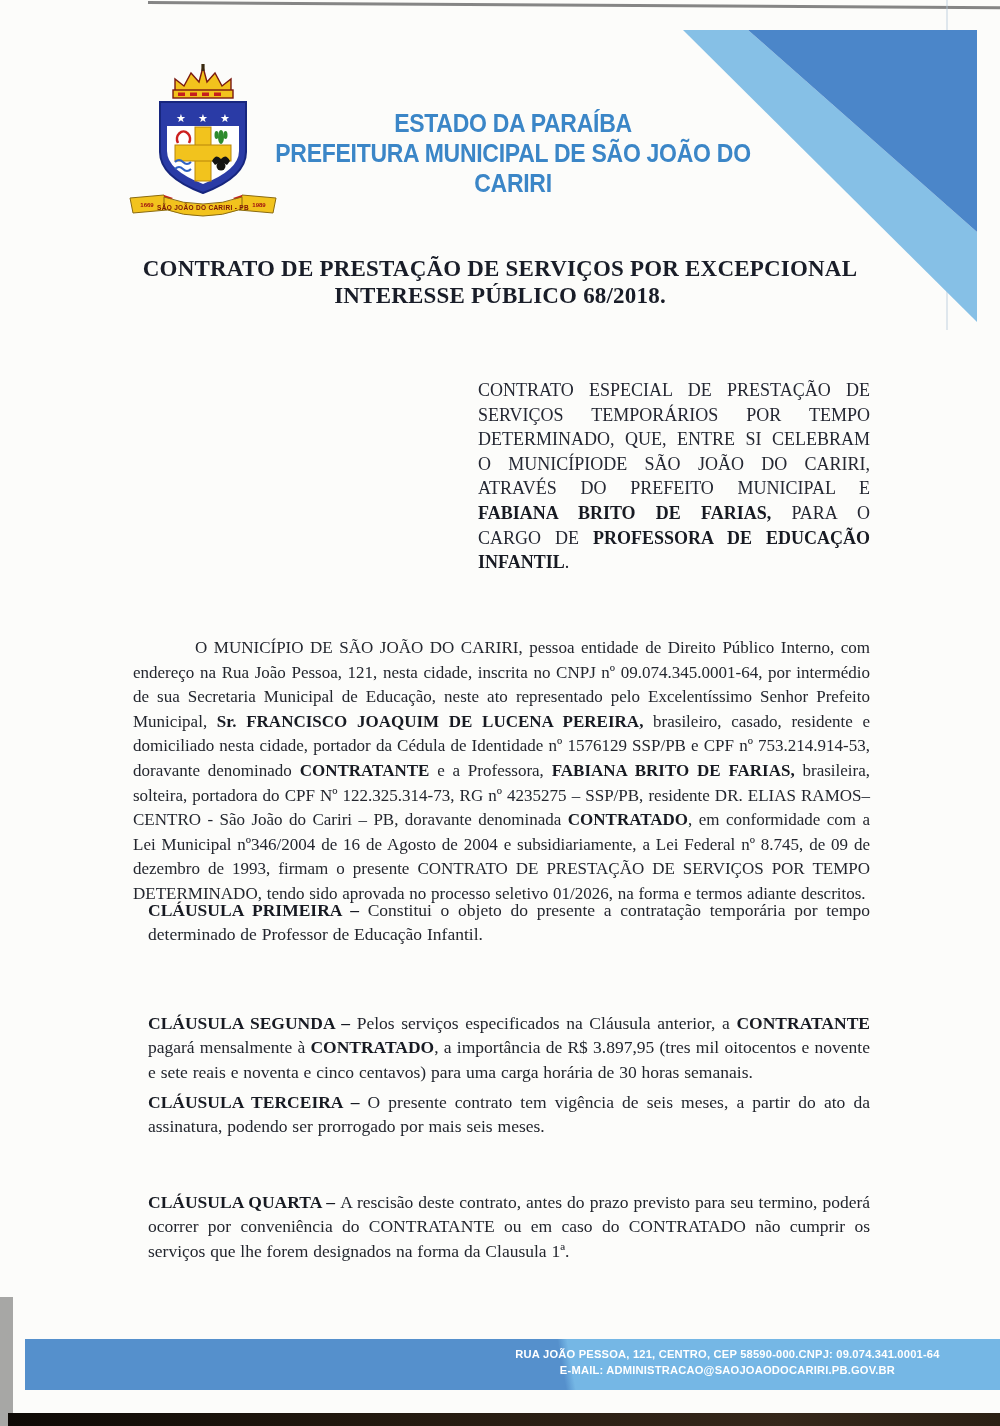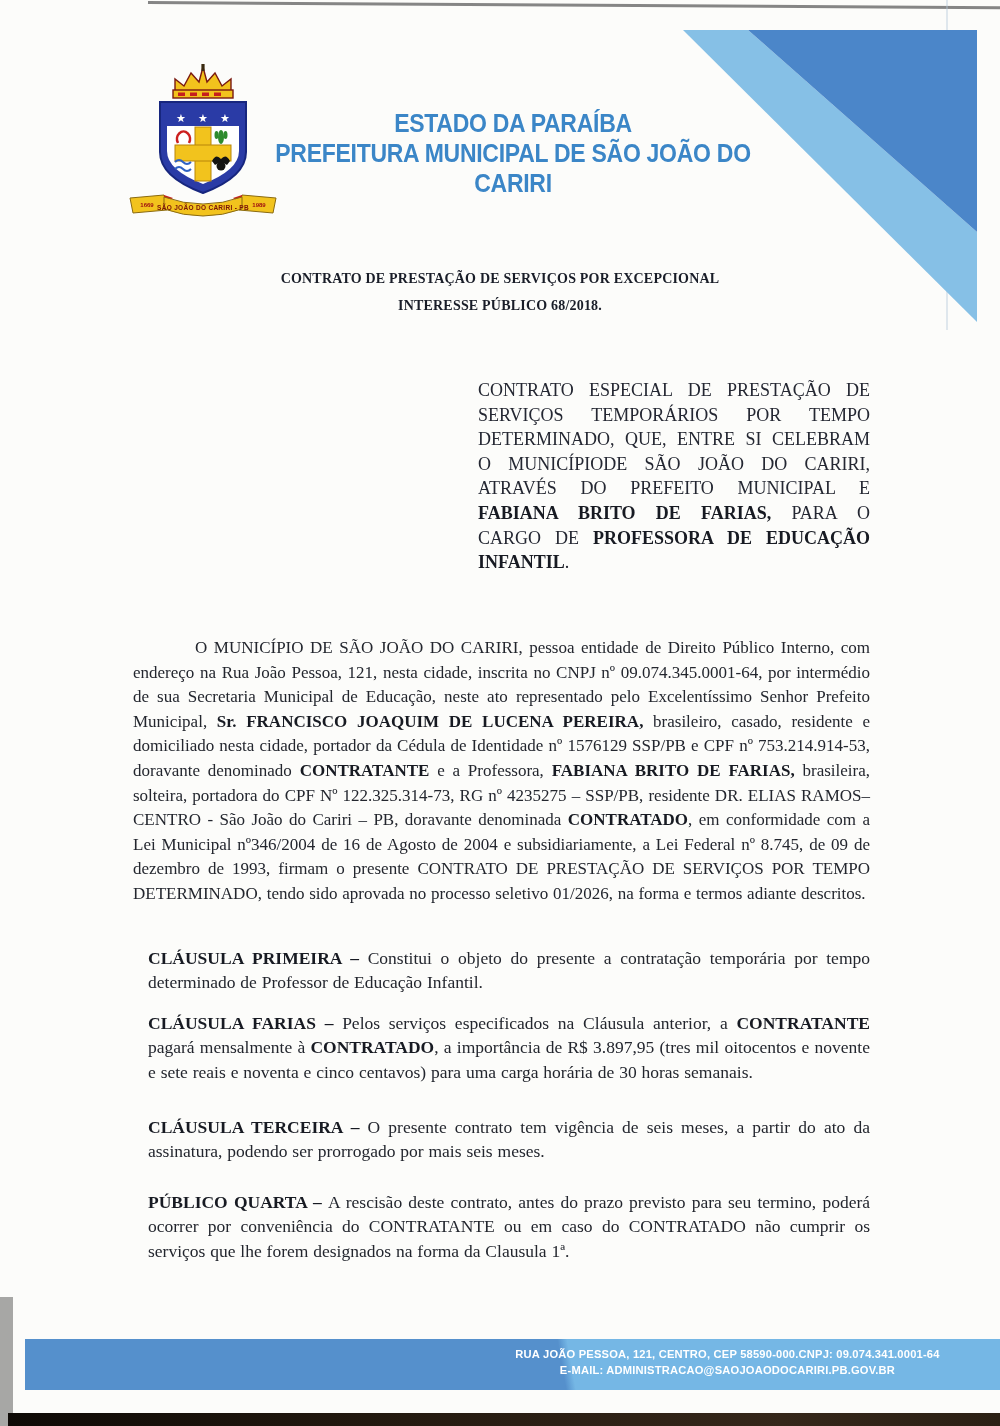--- a/index.html
+++ b/index.html
@@ -37,44 +37,44 @@
     position:absolute;left:218px;top:108px;width:590px;
     text-align:center;
     font-family:"Liberation Sans", sans-serif;font-weight:bold;
     font-size:25px;line-height:30px;letter-spacing:-0.3px;
     transform:scaleX(.92);transform-origin:center;
   }
   .org-line1,.org-line2{color:#3b86c7;}
   
   .doc-title{
     position:absolute;left:120px;width:760px;top:255px;
-    text-align:center;font-weight:bold;font-size:14px;line-height:27px;
-    color:#191d28;letter-spacing:.2px;margin-top:10px;
+    text-align:center;font-weight:bold;font-size:23px;line-height:27px;
+    color:#191d28;letter-spacing:.2px;
   }
   
   .preamble{
     position:absolute;left:478px;width:392px;top:366px;
     font-size:18px;line-height:24.6px;
     text-align:justify;word-spacing:2px;color:#242732;margin-top:12px;
   }
   
   .opening{
     position:absolute;left:133px;width:737px;top:619px;
     font-size:17px;line-height:24.6px;
     text-align:justify;text-indent:62px;word-spacing:.5px;color:#23262e;
   }
   
   .clause{
     position:absolute;left:148px;width:722px;
     font-size:17.5px;line-height:24.8px;
     text-align:justify;word-spacing:.5px;color:#23262e;
   }
-  .clause-1{top:928px;}
+  .clause-1{top:880px;}
   .clause-2{top:993px;}
-  .clause-3{top:1097px;}
+  .clause-3{top:1072px;}
   .clause-4{top:1172px;}
   b{color:#171a22;}
   
   .footer-bar{
     position:absolute;left:25px;right:0;top:1339px;height:51px;
     background:linear-gradient(80deg,#5590cc 0%,#5590cc 55%,#75b7e5 56%,#75b7e5 100%);
   }
   .footer-url{
     position:absolute;left:60px;width:400px;top:1428px;
     text-align:left;color:#f2f5f8;
@@ -160,23 +160,23 @@
   <div class="doc-title">
     <div>CONTRATO DE PRESTAÇÃO DE SERVIÇOS POR EXCEPCIONAL</div>
     <div>INTERESSE PÚBLICO 68/2018.</div>
   </div>
 
   <p class="preamble">CONTRATO ESPECIAL DE PRESTAÇÃO DE SERVIÇOS TEMPORÁRIOS POR TEMPO DETERMINADO, QUE, ENTRE SI CELEBRAM O MUNICÍPIODE SÃO JOÃO DO CARIRI, ATRAVÉS DO PREFEITO MUNICIPAL E <b>FABIANA BRITO DE FARIAS,</b> PARA O CARGO DE <b>PROFESSORA DE EDUCAÇÃO INFANTIL</b>.</p>
 
   <p class="opening">O MUNICÍPIO DE SÃO JOÃO DO CARIRI, pessoa entidade de Direito Público Interno, com endereço na Rua João Pessoa, 121, nesta cidade, inscrita no CNPJ nº 09.074.345.0001-64, por intermédio de sua Secretaria Municipal de Educação, neste ato representado pelo Excelentíssimo Senhor Prefeito Municipal, <b>Sr. FRANCISCO JOAQUIM DE LUCENA PEREIRA,</b> brasileiro, casado, residente e domiciliado nesta cidade, portador da Cédula de Identidade nº 1576129 SSP/PB e CPF nº 753.214.914-53, doravante denominado <b>CONTRATANTE</b> e a Professora, <b>FABIANA BRITO DE FARIAS,</b> brasileira, solteira, portadora do CPF Nº 122.325.314-73, RG nº 4235275 – SSP/PB, residente DR. ELIAS RAMOS– CENTRO - São João do Cariri – PB, doravante denominada <b>CONTRATADO</b>, em conformidade com a Lei Municipal nº346/2004 de 16 de Agosto de 2004 e subsidiariamente, a Lei Federal nº 8.745, de 09 de dezembro de 1993, firmam o presente CONTRATO DE PRESTAÇÃO DE SERVIÇOS POR TEMPO DETERMINADO, tendo sido aprovada no processo seletivo 01/2026, na forma e termos adiante descritos.</p>
 
   <p class="clause clause-1"><b>CLÁUSULA PRIMEIRA – </b>Constitui o objeto do presente a contratação temporária por tempo determinado de Professor de Educação Infantil.</p>
-  <p class="clause clause-2"><b>CLÁUSULA FARIAS – </b>Pelos serviços especificados na Cláusula anterior, a <b>CONTRATANTE</b> pagará mensalmente à <b>CONTRATADO</b>, a importância de R$ 3.897,95 (tres mil oitocentos e novente e sete reais e noventa e cinco centavos) para uma carga horária de 30 horas semanais.</p>
+  <p class="clause clause-2"><b>CLÁUSULA SEGUNDA – </b>Pelos serviços especificados na Cláusula anterior, a <b>CONTRATANTE</b> pagará mensalmente à <b>CONTRATADO</b>, a importância de R$ 3.897,95 (tres mil oitocentos e novente e sete reais e noventa e cinco centavos) para uma carga horária de 30 horas semanais.</p>
   <p class="clause clause-3"><b>CLÁUSULA TERCEIRA – </b>O presente contrato tem vigência de seis meses, a partir do ato da assinatura, podendo ser prorrogado por mais seis meses.</p>
-  <p class="clause clause-4"><b>PÚBLICO QUARTA – </b>A rescisão deste contrato, antes do prazo previsto para seu termino, poderá ocorrer por conveniência do CONTRATANTE ou em caso do CONTRATADO não cumprir os serviços que lhe forem designados na forma da Clausula 1ª.</p>
+  <p class="clause clause-4"><b>CLÁUSULA QUARTA – </b>A rescisão deste contrato, antes do prazo previsto para seu termino, poderá ocorrer por conveniência do CONTRATANTE ou em caso do CONTRATADO não cumprir os serviços que lhe forem designados na forma da Clausula 1ª.</p>
 
   <div class="footer-bar"></div>
   <div class="footer-url">www.saojoaodocariri.pb.gov.br</div>
   <div class="footer-contact">
     <div>RUA JOÃO PESSOA, 121, CENTRO, CEP 58590-000.CNPJ: 09.074.341.0001-64</div>
     <div>E-MAIL: ADMINISTRACAO@SAOJOAODOCARIRI.PB.GOV.BR</div>
   </div>
 
 </div>
 

